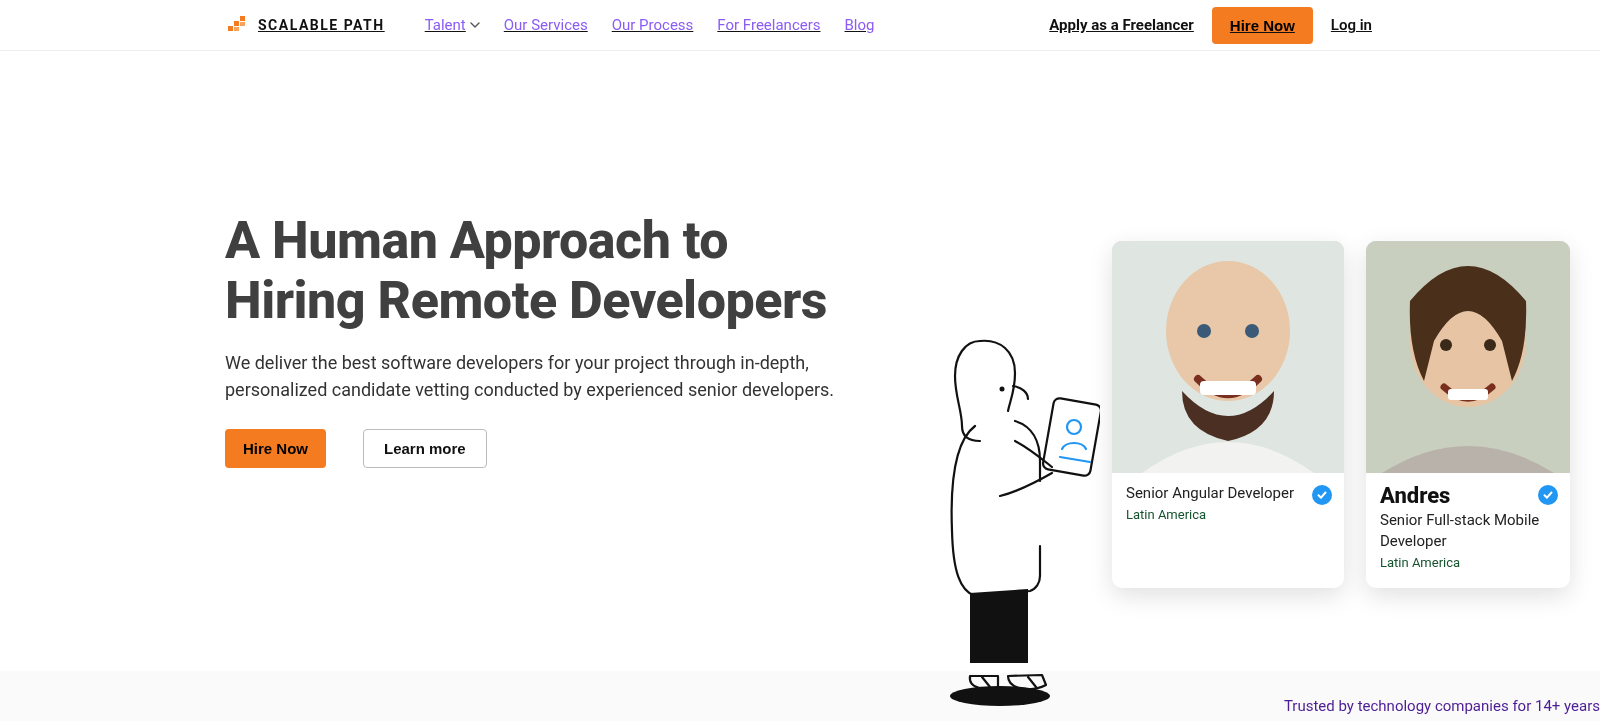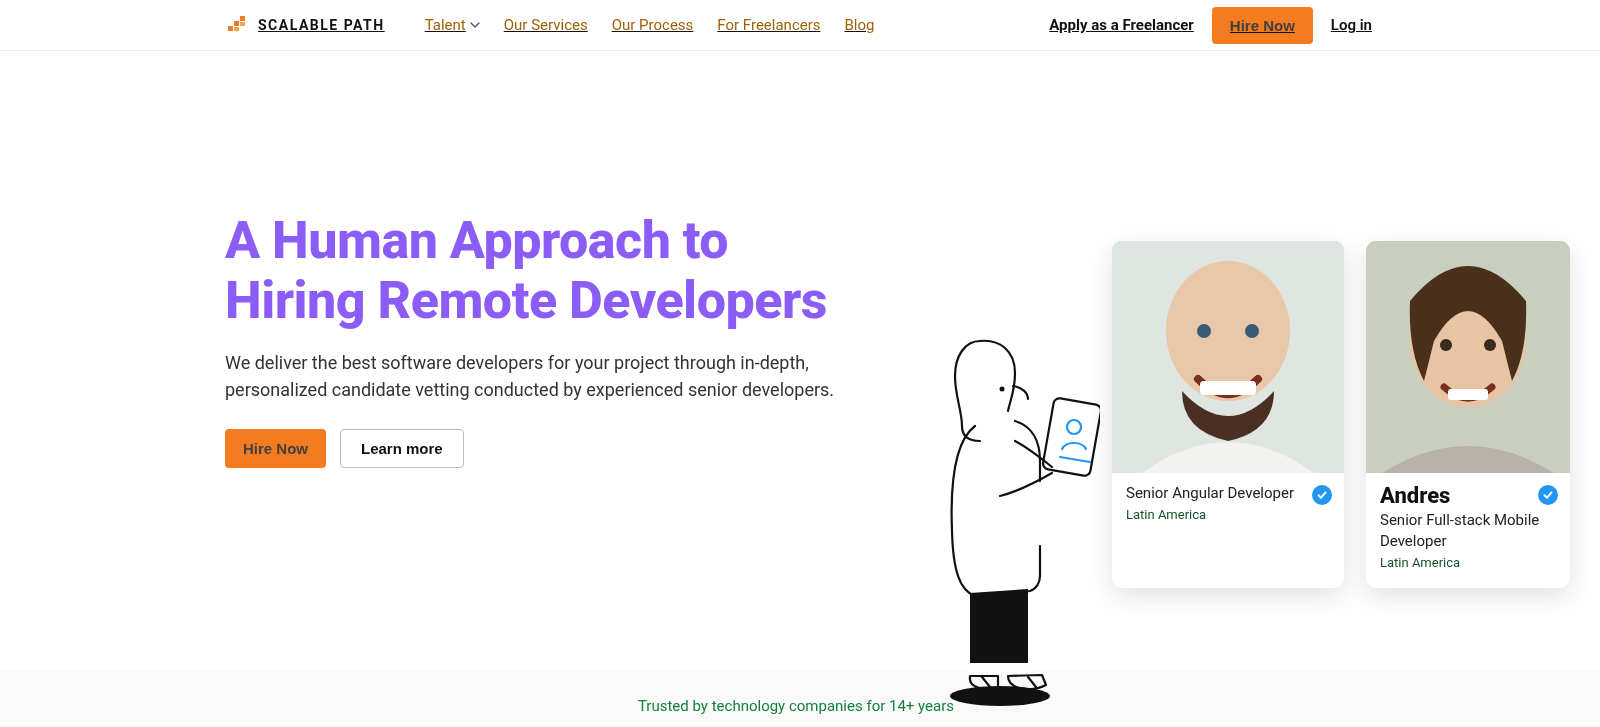--- a/index.html
+++ b/index.html
@@ -38,21 +38,21 @@
     letter-spacing: 1.5px;
     color: #111;
   }
   .nav {
     display: flex;
     align-items: center;
     gap: 24px;
   }
   .nav-item {
     font-size: 15px;
-    color: #a16207;
+    color: #8b5cf6;
     cursor: pointer;
     display: flex;
     align-items: center;
     gap: 4px;
   }
   .nav-item .chev {
     display: inline-block;
   }
   .spacer { flex: 1; }
   .header-actions {
@@ -61,21 +61,21 @@
     gap: 18px;
   }
   .apply-link {
     font-size: 15px;
     font-weight: 700;
     color: #111;
     cursor: pointer;
   }
   .btn-primary {
     background: #f47b20;
-    color: #404040;
+    color: #000000;
     font-weight: 700;
     font-size: 15px;
     border: none;
     padding: 10px 18px;
     border-radius: 4px;
     cursor: pointer;
   }
   .login-link {
     font-size: 15px;
     font-weight: 600;
@@ -92,21 +92,21 @@
     min-height: 620px;
   }
   .hero-text {
     max-width: 680px;
   }
   .hero-title {
     font-size: 52px;
     font-weight: 800;
     line-height: 1.15;
     letter-spacing: -0.5px;
-    color: #8b5cf6;
+    color: #404040;
     margin-bottom: 18px;
   }
   .hero-sub {
     font-size: 18px;
     line-height: 1.5;
     color: #333;
     max-width: 640px;
     margin-bottom: 26px;
   }
   .hero-ctas {
@@ -116,20 +116,21 @@
   }
   .btn-outline {
     background: #fff;
     color: #111;
     font-weight: 700;
     font-size: 15px;
     border: 1px solid #bbb;
     padding: 10px 20px;
     border-radius: 4px;
     cursor: pointer;
+    margin-left: 23px;
   }
   .looking-row {
     font-size: 15px;
     color: #111;
     font-weight: 600;
   }
   .looking-link {
     color: #2196f3;
     font-weight: 700;
     cursor: pointer;
@@ -198,24 +199,24 @@
     border-radius: 50%;
     display: flex;
     align-items: center;
     justify-content: center;
   }
   .verified svg { display: block; }
 
   
   .trusted {
     width: 100%;
-    text-align: center;
-    font-size: 15px;
-    color: #15803d;
-    padding: 26px 8px 6px 0;
+    text-align: right;
+    font-size: 15px;
+    color: #4c1d95;
+    padding: 26px 0 6px 0;
     background: #fafafa;
   }
 </style>
 </head>
 <body>
 
 <header class="header">
   <div class="header-inner">
 
     <a class="logo-wrap">

